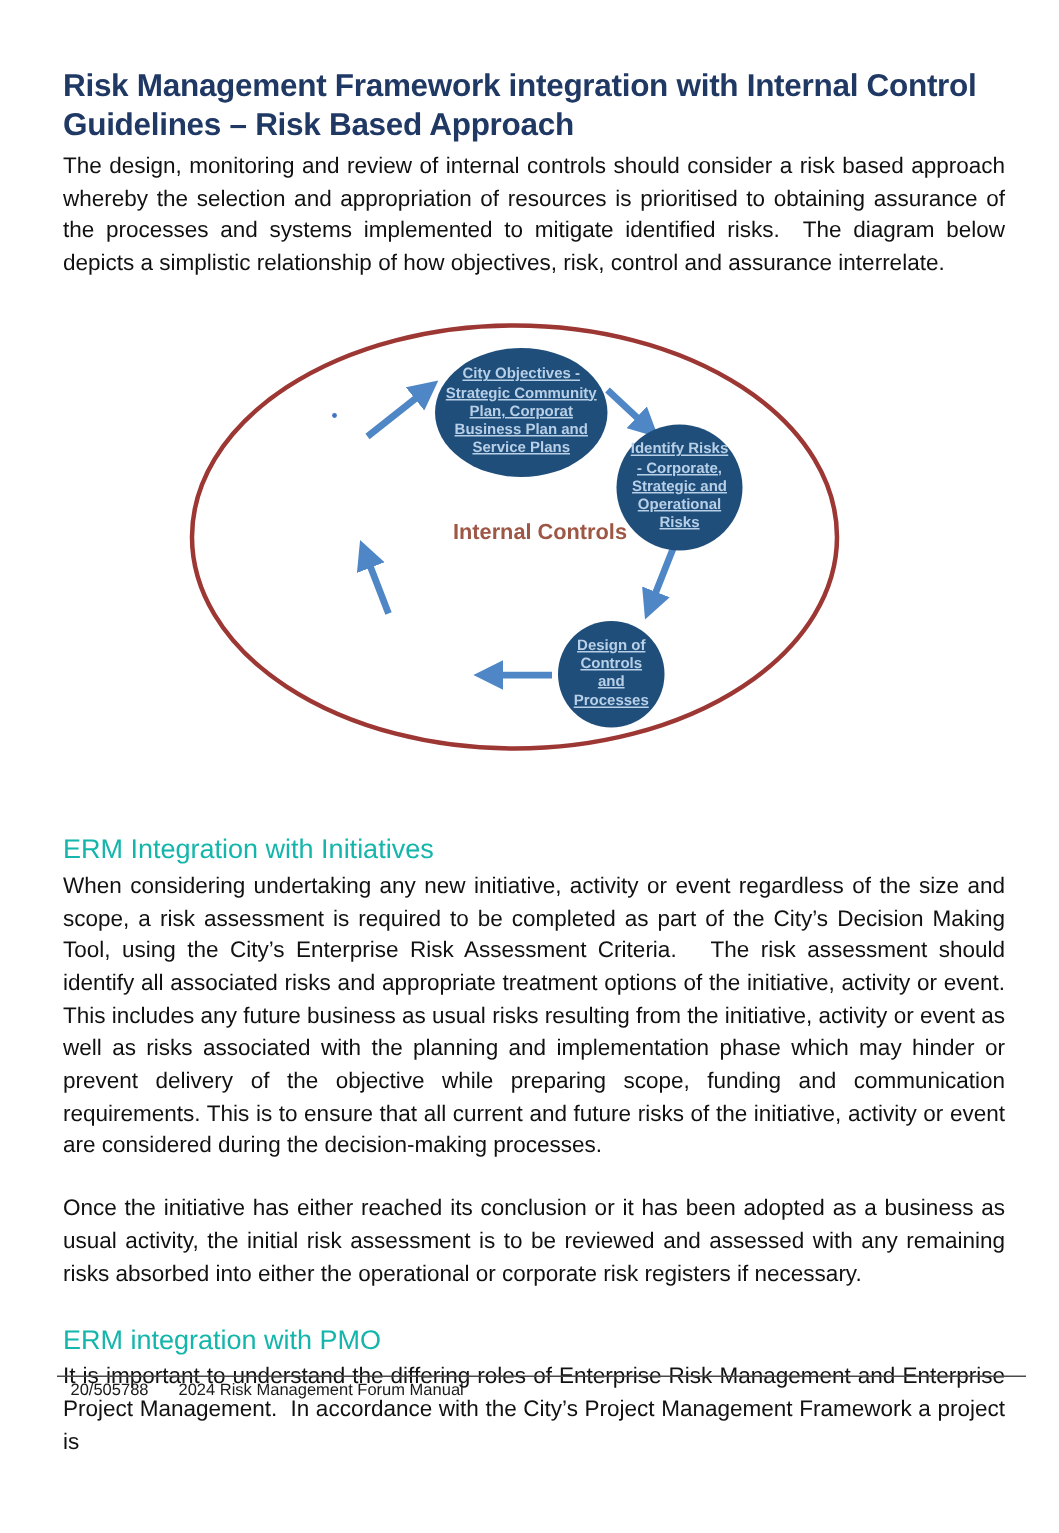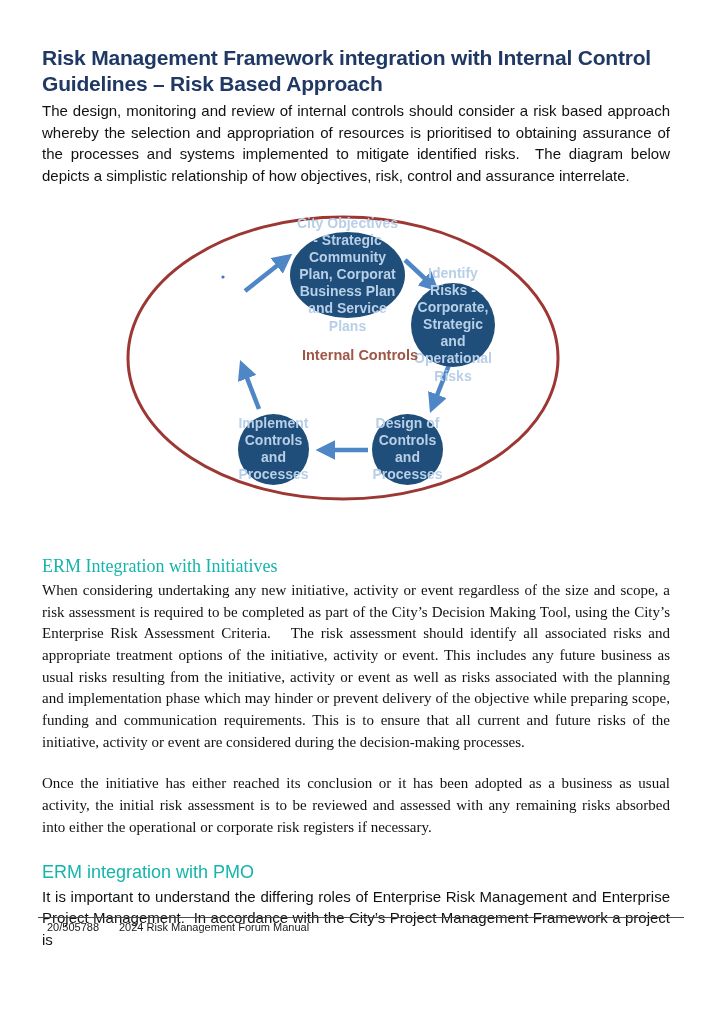--- a/index.html
+++ b/index.html
@@ -20,38 +20,38 @@
     margin:0; font-size:15px; line-height:21.7px;
     text-align:justify; color:#111111;
   }
   p.intro { margin-top:3px; }
   
   .diagram { position:relative; width:628px; height:368px; margin-left:-42px; }
   .diagram svg.links { position:absolute; left:0; top:0; }
   .node {
     position:absolute; border-radius:50%;
     background:#1e4e79;
-    color:#b8cfe8; font-weight:700; font-size:14px; line-height:1.22;
+    color:#b8cfe8; font-weight:700; font-size:10px; line-height:1.22;
     display:flex; align-items:center; justify-content:center;
-    text-align:center; box-sizing:border-box;
+    text-align:center; box-sizing:border-box;text-decoration:underline;
   }
   .node-city       { left:290px; top:45px;  width:115px; height:86px; padding:0 6px; }
   .node-identify   { left:411px; top:96px;  width:84px;  height:84px; padding:0 7px; }
   .node-research   { left:195px; top:101px; width:72px;  height:72px; padding:0 7px; }
   .node-implement  { left:238px; top:227px; width:71px;  height:71px; padding:0 10px; }
   .node-design     { left:372px; top:227px; width:71px;  height:71px; padding:0 10px; }
   .center-label {
     position:absolute; left:268px; top:160px; width:150px;
     text-align:right; font-weight:700; font-size:14.5px; color:#9e5645;
   }
   
   h2.section-heading {
     margin:0; font-weight:400; font-size:18px; line-height:22px; color:#14b5ab;
   }
-  .sec1 { margin-top:0px;font-family:Liberation Serif, serif; }
+  .sec1 { margin-top:0px; }
   .sec1 p { margin-top:3px; }
   .para-gap { margin-top:20px !important; }
   .sec2 { margin-top:22px; }
   .sec2 p { margin-top:3px; }
   
   .footer-rule {
     position:absolute; left:38px; width:646px; top:917px;
     border-top:1.5px solid #4a4a4a; height:0;
   }
   .footer-docline {
@@ -87,21 +87,20 @@
         <line x1="245" y1="104" x2="288" y2="70" stroke="#4f86c5" stroke-width="4.5" marker-end="url(#ah)"></line>
         <line x1="405" y1="73" x2="435" y2="101" stroke="#4f86c5" stroke-width="4.5" marker-end="url(#ah)"></line>
         <line x1="449" y1="178" x2="432" y2="221" stroke="#4f86c5" stroke-width="4.5" marker-end="url(#ah)"></line>
         <line x1="368" y1="263" x2="321" y2="263" stroke="#4f86c5" stroke-width="4.5" marker-end="url(#ah)"></line>
         <line x1="259" y1="222" x2="242" y2="178" stroke="#4f86c5" stroke-width="4.5" marker-end="url(#ah)"></line>
       </svg>
 
       <div class="node node-city">City Objectives - Strategic Community Plan, Corporat Business Plan and Service Plans</div>
       <div class="node node-identify">Identify Risks - Corporate, Strategic and Operational Risks</div>
       <div class="node node-design">Design of Controls and Processes</div>
-      <div class="node node-implement">Implement Controls and Processes</div>
 
       <div class="center-label">Internal Controls</div>
     </div>
 
     <div class="sec1">
       <h2 class="section-heading">ERM Integration with Initiatives</h2>
       <p class="body-text">When considering undertaking any new initiative, activity or event regardless of the size and scope, a risk assessment is required to be completed as part of the City’s Decision Making Tool, using the City’s Enterprise Risk Assessment Criteria.&nbsp;&nbsp; The risk assessment should identify all associated risks and appropriate treatment options of the initiative, activity or event. This includes any future business as usual risks resulting from the initiative, activity or event as well as risks associated with the planning and implementation phase which may hinder or prevent delivery of the objective while preparing scope, funding and communication requirements. This is to ensure that all current and future risks of the initiative, activity or event are considered during the decision-making processes.</p>
       <p class="body-text para-gap">Once the initiative has either reached its conclusion or it has been adopted as a business as usual activity, the initial risk assessment is to be reviewed and assessed with any remaining risks absorbed into either the operational or corporate risk registers if necessary.</p>
     </div>
 

